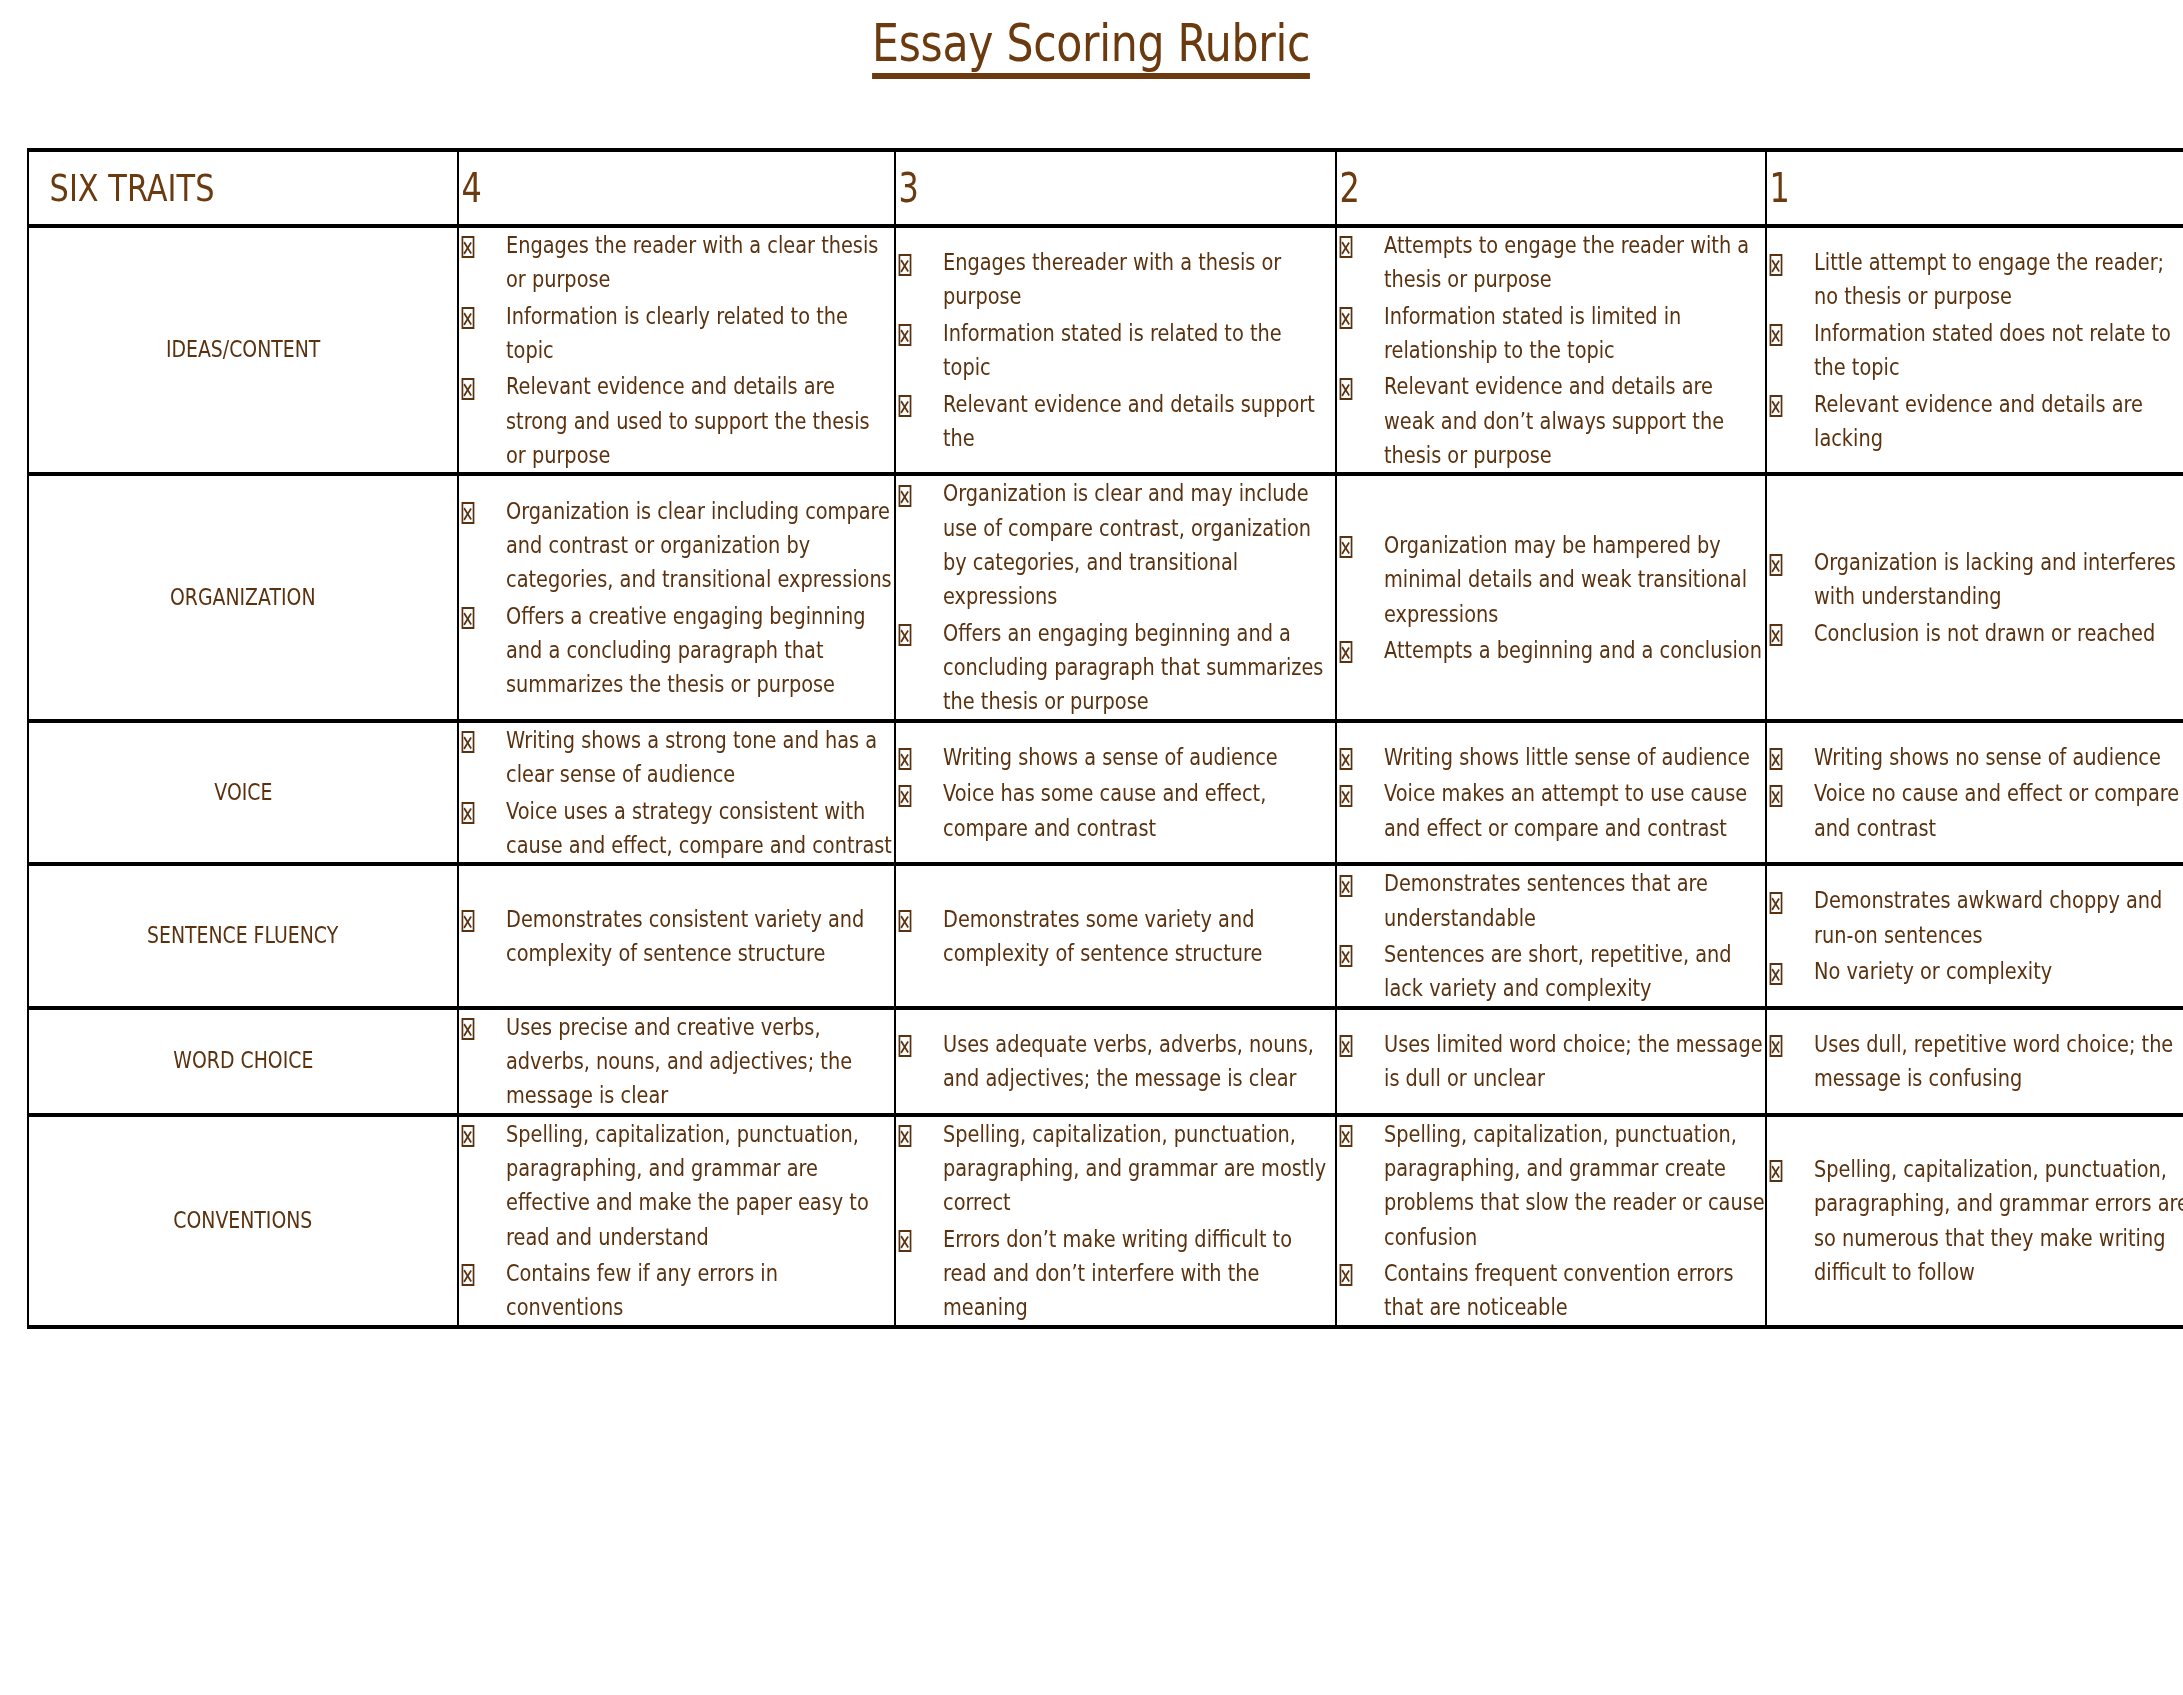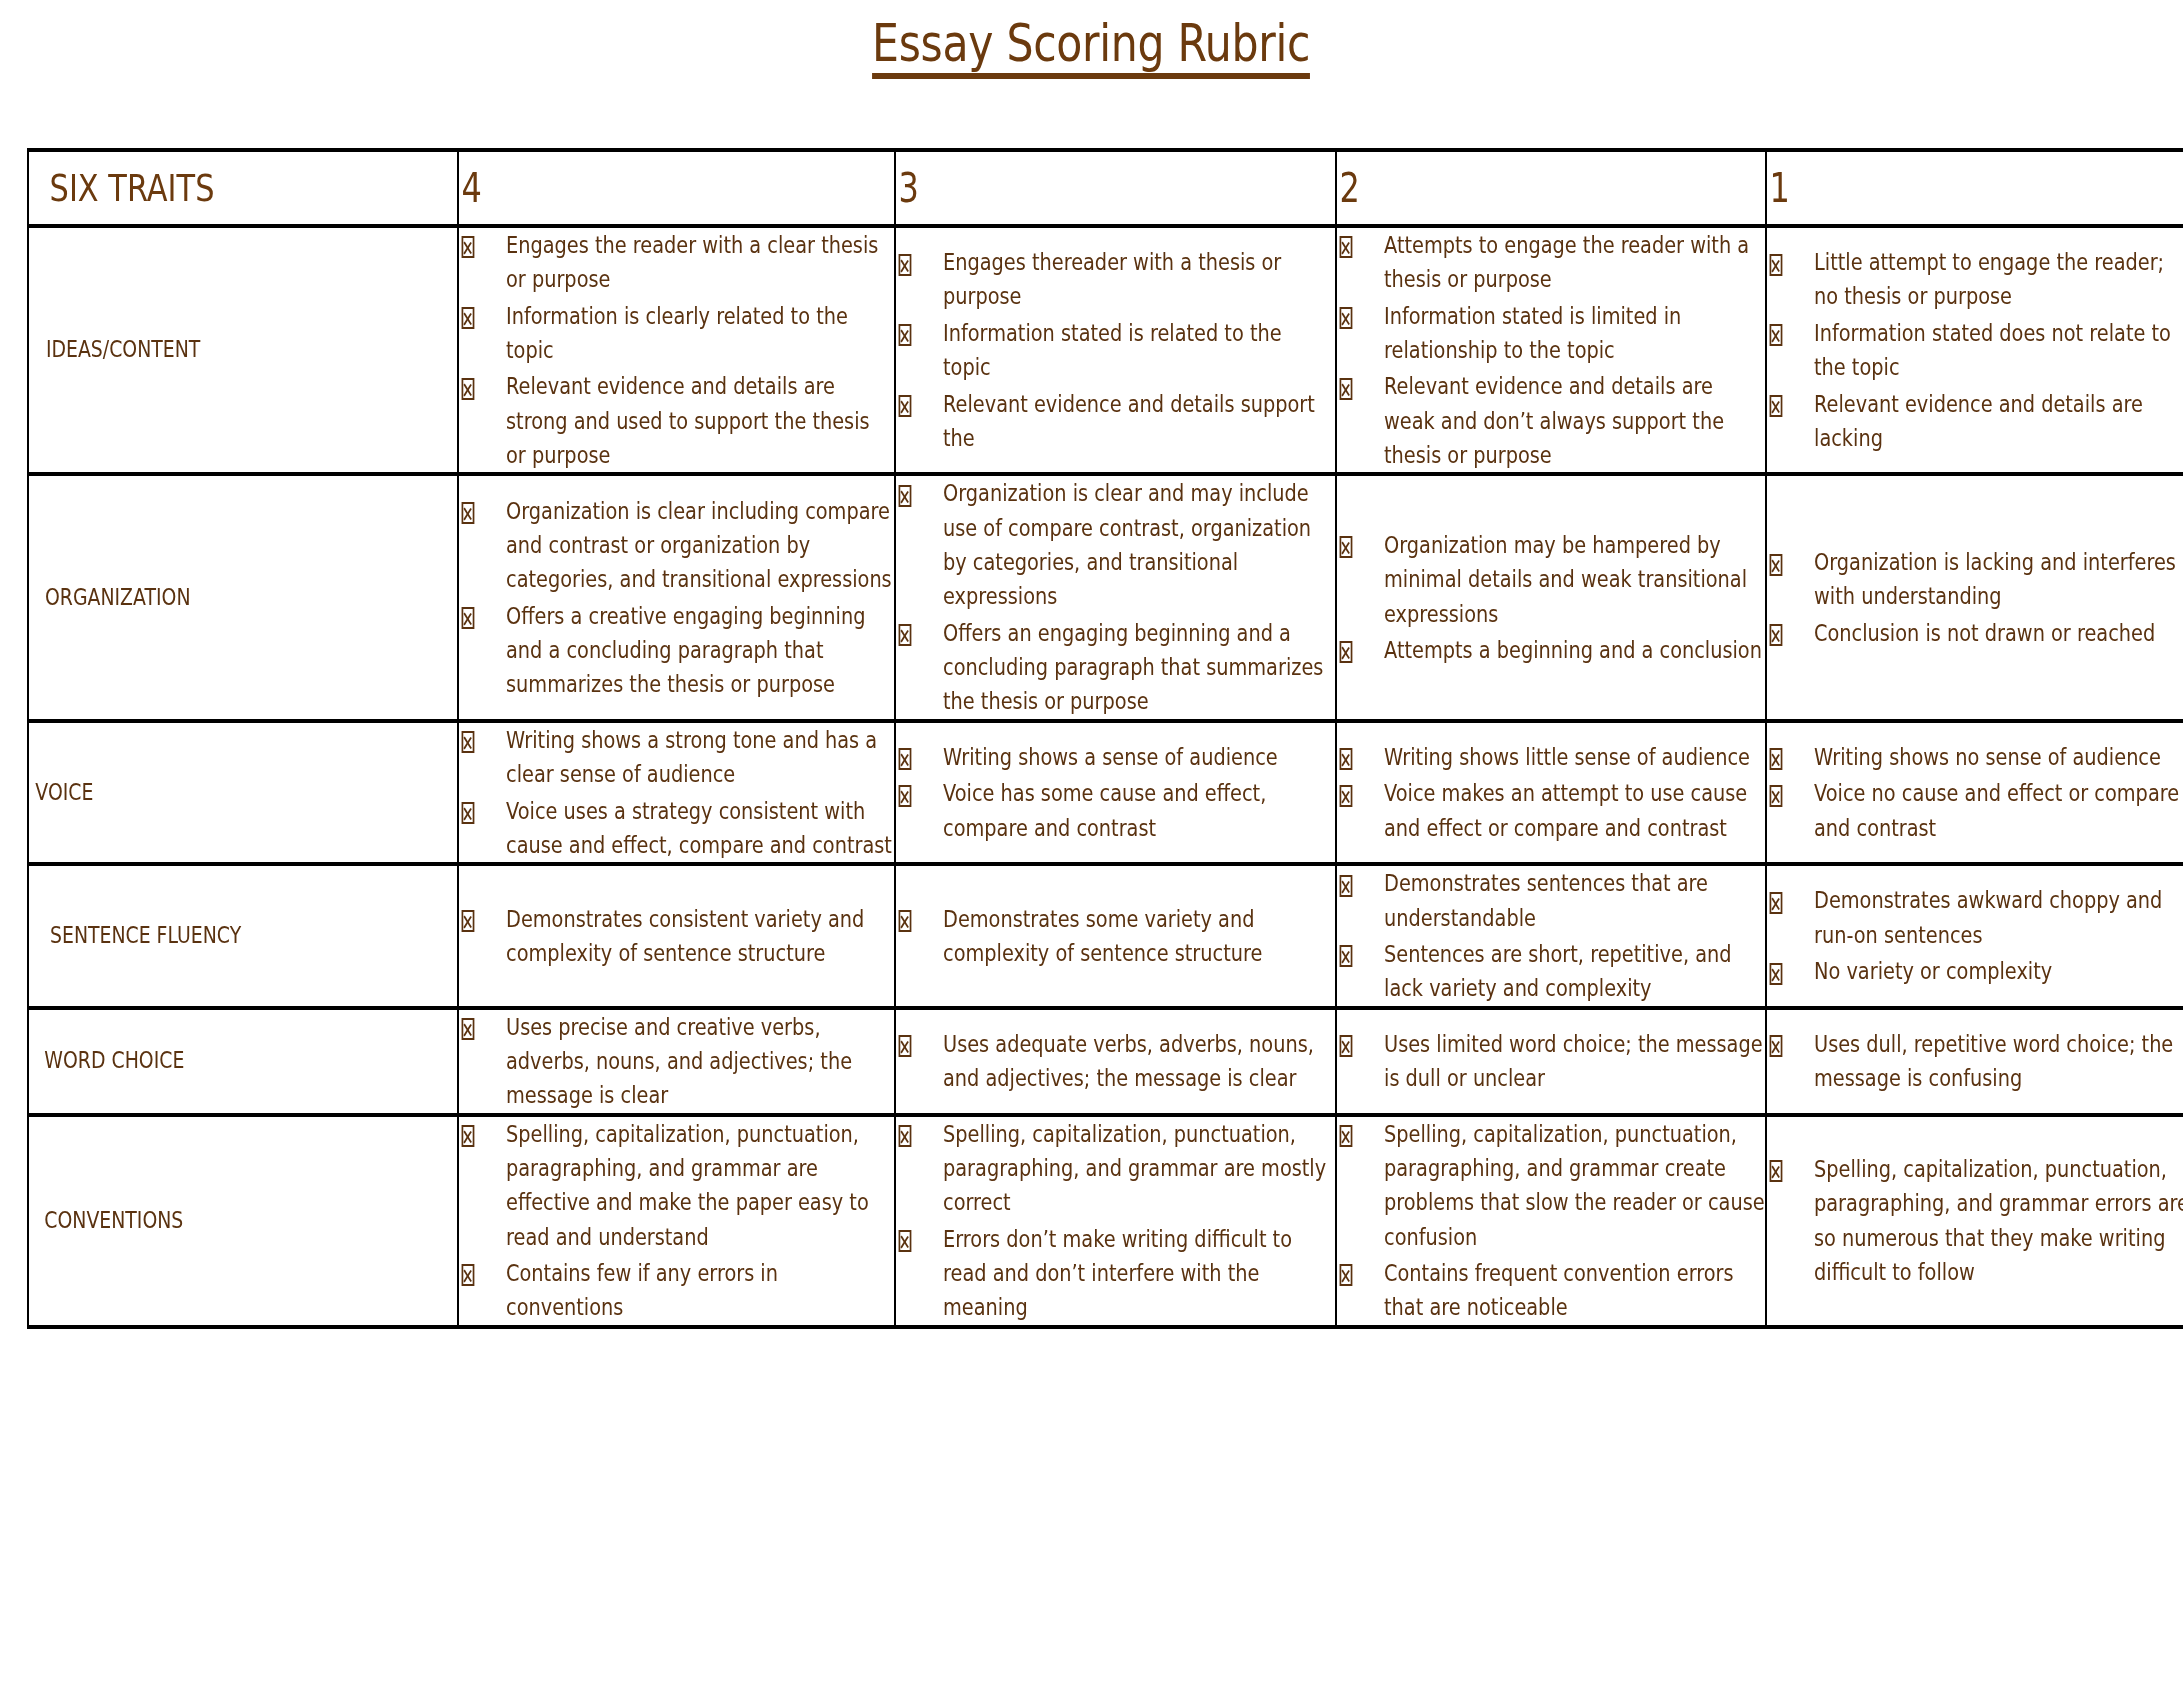--- a/index.html
+++ b/index.html
@@ -93,20 +93,21 @@
 
   
   .body-row td {
     border-bottom: 4.2px solid #000;
   }
   .body-row td.cell-sep {
     border-left: 2.1px solid #000;
   }
 
   .trait-cell {
+    text-align: center;
     padding: 0 7px;
   }
   .trait-name {
     font-family: "DejaVu Sans", sans-serif;
     font-size: 23px;
     color: #5A3210;
     line-height: 1.1;
     display: inline-block;
     transform: scaleX(0.82);
     transform-origin: center;

